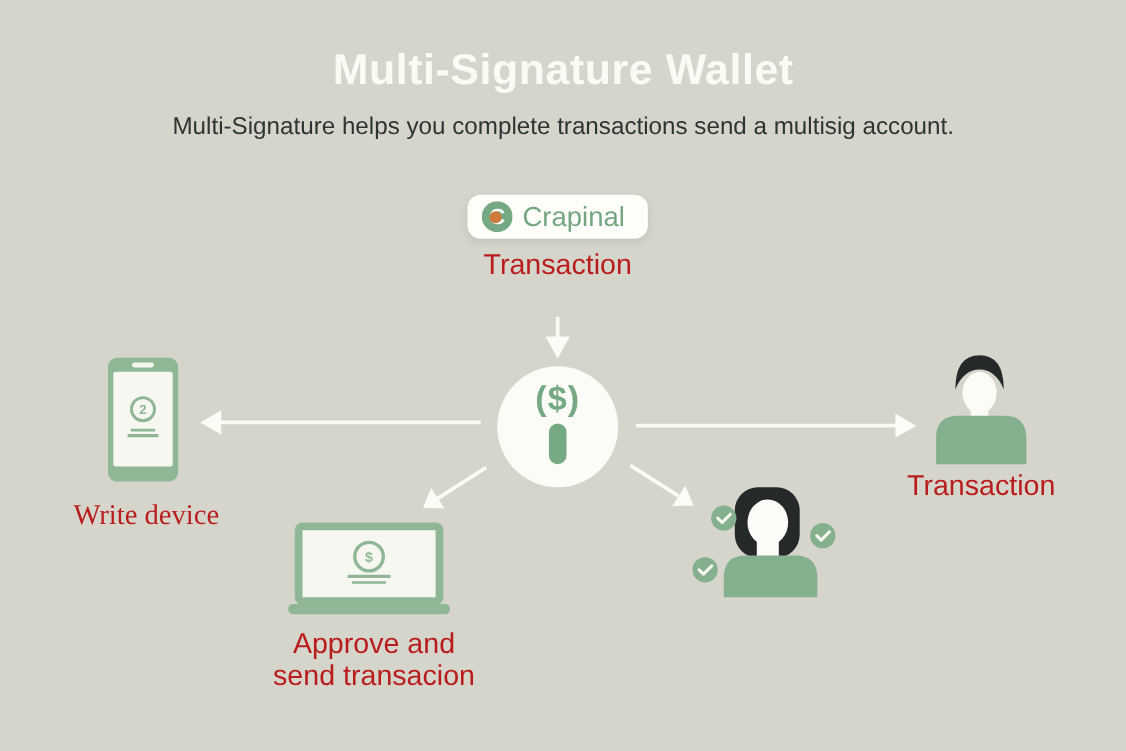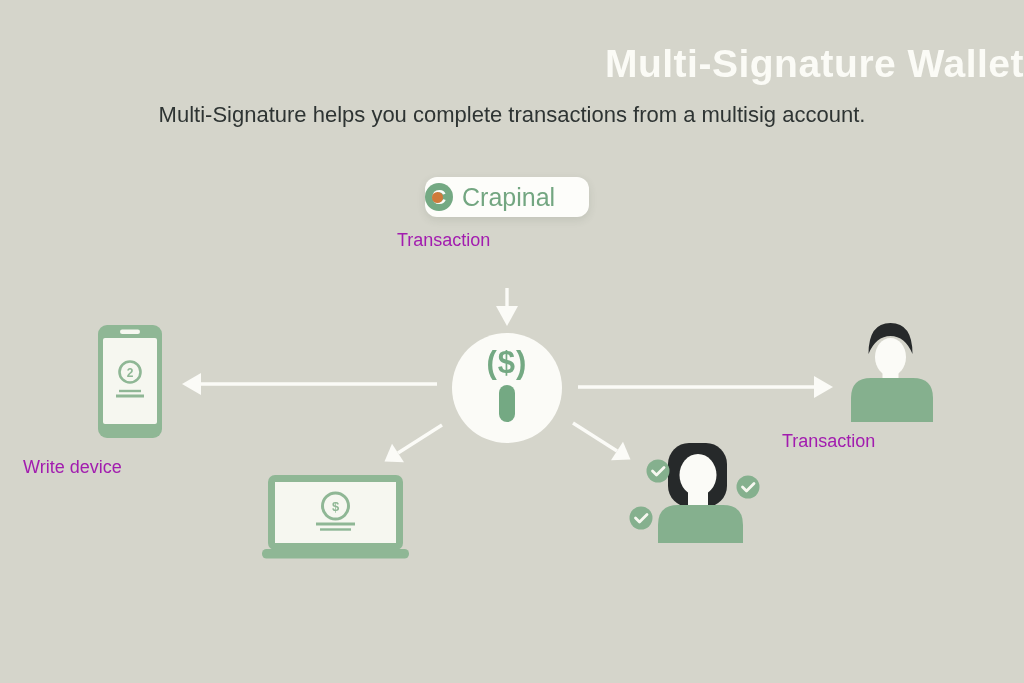--- a/index.html
+++ b/index.html
@@ -9,54 +9,55 @@
   }
   .canvas{
     position:relative;
     width:1024px;height:683px;
     background:#d5d5cb;
     overflow:hidden;
     margin:0 auto;
   }
   .title{
     position:absolute;top:42px;left:0;width:100%;
-    text-align:right;
+    text-align:center;
     font-size:39px;font-weight:700;
     color:#fbfbf6;
     letter-spacing:.5px;
     margin:0;
   }
   .subtitle{
     position:absolute;top:102px;left:0;width:100%;
     text-align:center;
     font-size:22px;
     color:#2e3433;
     margin:0;
   }
   .badge{
     position:absolute;left:425px;top:177px;
     width:164px;height:40px;
     background:#fdfdfa;
     border-radius:12px;
     box-shadow:0 3px 8px rgba(60,70,60,.12);
     display:flex;align-items:center;
-    box-sizing:border-box;
+    padding-left:13px;box-sizing:border-box;
   }
   .brand-name{
     font-size:25px;color:#73a681;margin-left:9px;font-weight:400;
   }
   .label{
     position:absolute;
     width:220px;
-    font-size:18px;
-    color:#a21caf;
+    text-align:center;
+    font-size:26px;
+    color:#b91c1c;
     line-height:29px;
   }
   .lbl-source{left:397px;top:226px;}
-  .lbl-write{left:23px;top:453px;}
+  .lbl-write{left:23px;top:453px;font-family:Liberation Serif, serif;}
   .lbl-laptop{left:230px;top:571px;}
   .lbl-woman{left:591px;top:562px;}
   .lbl-man{left:782px;top:427px;}
   .arrows{position:absolute;left:0;top:0;pointer-events:none;}
   .center-circle{
     position:absolute;left:452px;top:333px;
     width:110px;height:110px;border-radius:50%;
     background:#fbfbf7;
     display:flex;flex-direction:column;align-items:center;
     padding-top:13px;box-sizing:border-box;
@@ -74,21 +75,21 @@
   .svg-laptop{left:260px;top:470px;}
   .svg-woman{left:628px;top:440px;}
   .svg-man{left:845px;top:320px;}
 </style>
 </head>
 <body>
 
 <div class="canvas">
 
   <h1 class="title">Multi-Signature Wallet</h1>
-  <p class="subtitle">Multi-Signature helps you complete transactions from a multisig account.</p>
+  <p class="subtitle">Multi-Signature helps you complete transactions send a multisig account.</p>
 
   <div class="badge">
     <svg width="28" height="28" viewBox="0 0 28 28">
       <circle cx="14" cy="14" r="14" fill="#74a983"></circle>
       <text x="14" y="21" text-anchor="middle" font-size="20" font-weight="700" fill="#fdfdfa" font-family="Liberation Sans, sans-serif">C</text>
       <circle cx="12.5" cy="14.5" r="5.5" fill="#cf7a3a"></circle>
     </svg>
     <span class="brand-name">Crapinal</span>
   </div>
 
@@ -137,20 +138,24 @@
 
   <svg class="node-svg svg-laptop" width="150" height="90" viewBox="0 0 150 90">
     <rect x="8" y="5" width="135" height="75" rx="7" fill="#8fb795"></rect>
     <rect x="15" y="12" width="121" height="61" fill="#f6f7f0"></rect>
     <circle cx="75.5" cy="36" r="13" fill="none" stroke="#8fb795" stroke-width="3"></circle>
     <text x="75.5" y="41" text-anchor="middle" font-size="13" font-weight="700" fill="#8fb795" font-family="Liberation Sans, sans-serif">$</text>
     <line x1="56" y1="54" x2="95" y2="54" stroke="#8fb795" stroke-width="3"></line>
     <line x1="60" y1="59.5" x2="91" y2="59.5" stroke="#8fb795" stroke-width="2.4"></line>
     <rect x="2" y="79" width="147" height="9.5" rx="4.5" fill="#8fb795"></rect>
   </svg>
+  <div class="label lbl-laptop">
+    <div>Approve and</div>
+    <div>send transacion</div>
+  </div>
 
   <svg class="node-svg svg-woman" width="140" height="105" viewBox="0 0 140 105">
     <rect x="40" y="3" width="59" height="64" rx="21" fill="#26292a"></rect>
     <ellipse cx="70" cy="35" rx="18.5" ry="21" fill="#fbfbf7"></ellipse>
     <rect x="60" y="48" width="20" height="20" fill="#fbfbf7"></rect>
     <path d="M30,103 V85 Q30,65 50,65 H95 Q115,65 115,85 V103 Z" fill="#85b08e"></path>
     <g>
       <circle cx="30" cy="31" r="11.5" fill="#85b08e"></circle>
       <path d="M24.5,31 L28.5,35 L36,27.5" fill="none" stroke="#f6f7f0" stroke-width="2.8" stroke-linecap="round" stroke-linejoin="round"></path>
     </g>

